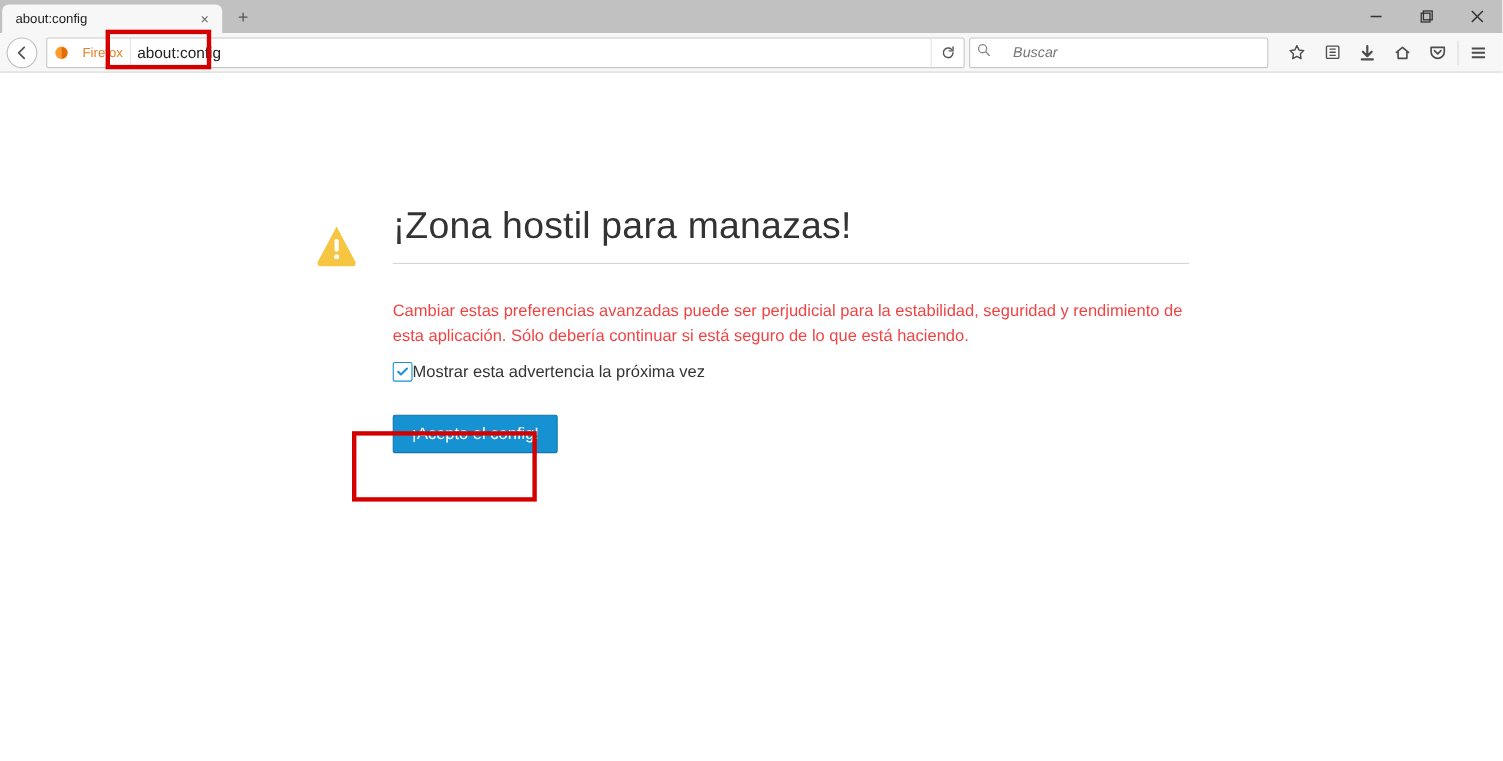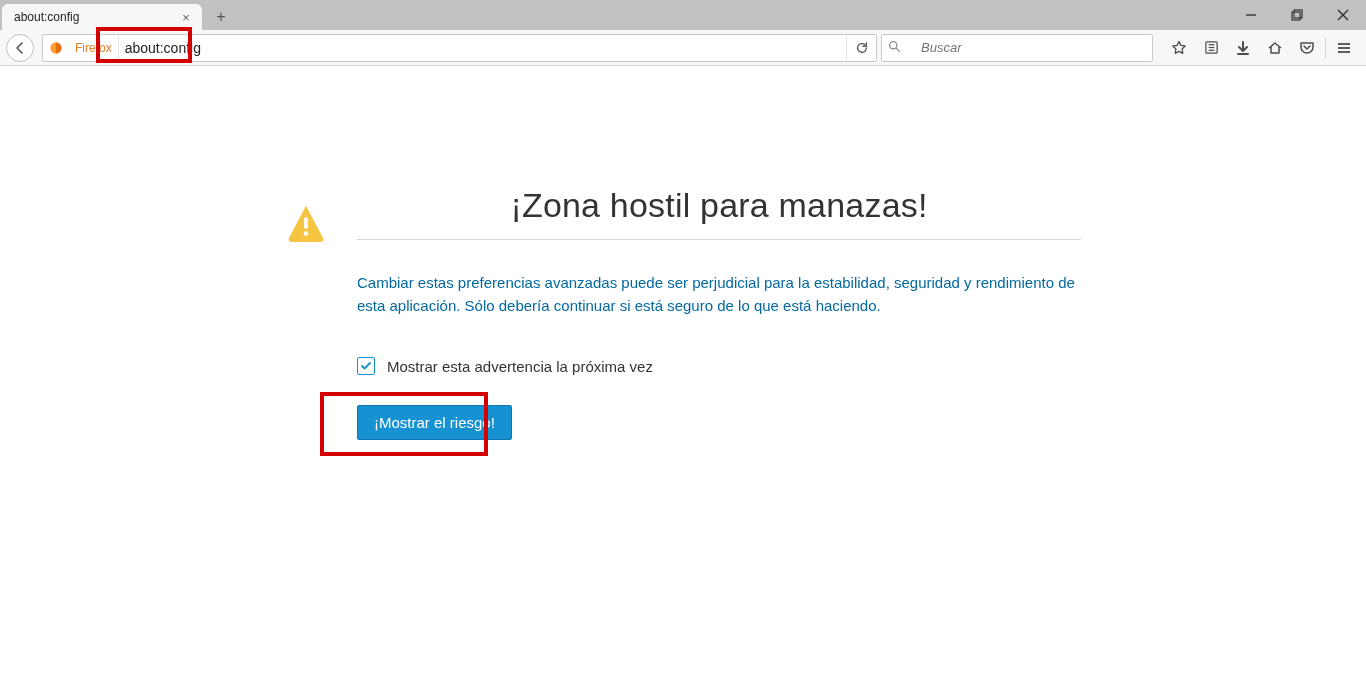--- a/index.html
+++ b/index.html
@@ -156,31 +156,30 @@
     padding-top: 16px;
   }
   .warn-body { flex: 1; }
   .warn-title {
     font-size: 34px;
     font-weight: 300;
     color: #333;
     padding-bottom: 14px;
     border-bottom: 1px solid #d7d7d7;
     letter-spacing: 0.2px;
-    text-align: center;
   }
   .warn-text {
     margin-top: 32px;
     font-size: 15px;
     line-height: 1.5;
-    color: #0369a1;
+    color: #ef4444;
   }
   .warn-check {
-    margin-top: 40px;
-    display: flex; align-items: center; gap: 12px;
+    margin-top: 12px;
+    display: flex; align-items: center; 
     font-size: 15px; color: #333;
   }
   .chk {
     width: 18px; height: 18px;
     border: 1px solid #1691d2;
     border-radius: 2px;
     display: flex; align-items: center; justify-content: center;
     color: #1691d2; font-size: 14px;
     cursor: pointer;
   }
@@ -320,16 +319,16 @@
       <div class="warn-title">¡Zona hostil para manazas!</div>
       <div class="warn-text">Cambiar estas preferencias avanzadas puede ser perjudicial para la estabilidad, seguridad y rendimiento de esta aplicación. Sólo debería continuar si está seguro de lo que está haciendo.</div>
       <div class="warn-check">
         <div class="chk">
           <svg width="12" height="12" viewBox="0 0 12 12">
               <path d="M2 6l2.5 2.5L10 3" fill="none" stroke="#1691d2" stroke-width="1.8" stroke-linecap="round" stroke-linejoin="round"></path>
             </svg>
         </div>
         <span>Mostrar esta advertencia la próxima vez</span>
       </div>
-      <div class="accept-btn">¡Mostrar el riesgo!</div>
+      <div class="accept-btn">¡Acepto el config!</div>
     </div>
   </div>
 </div>
 
 </body></html>

